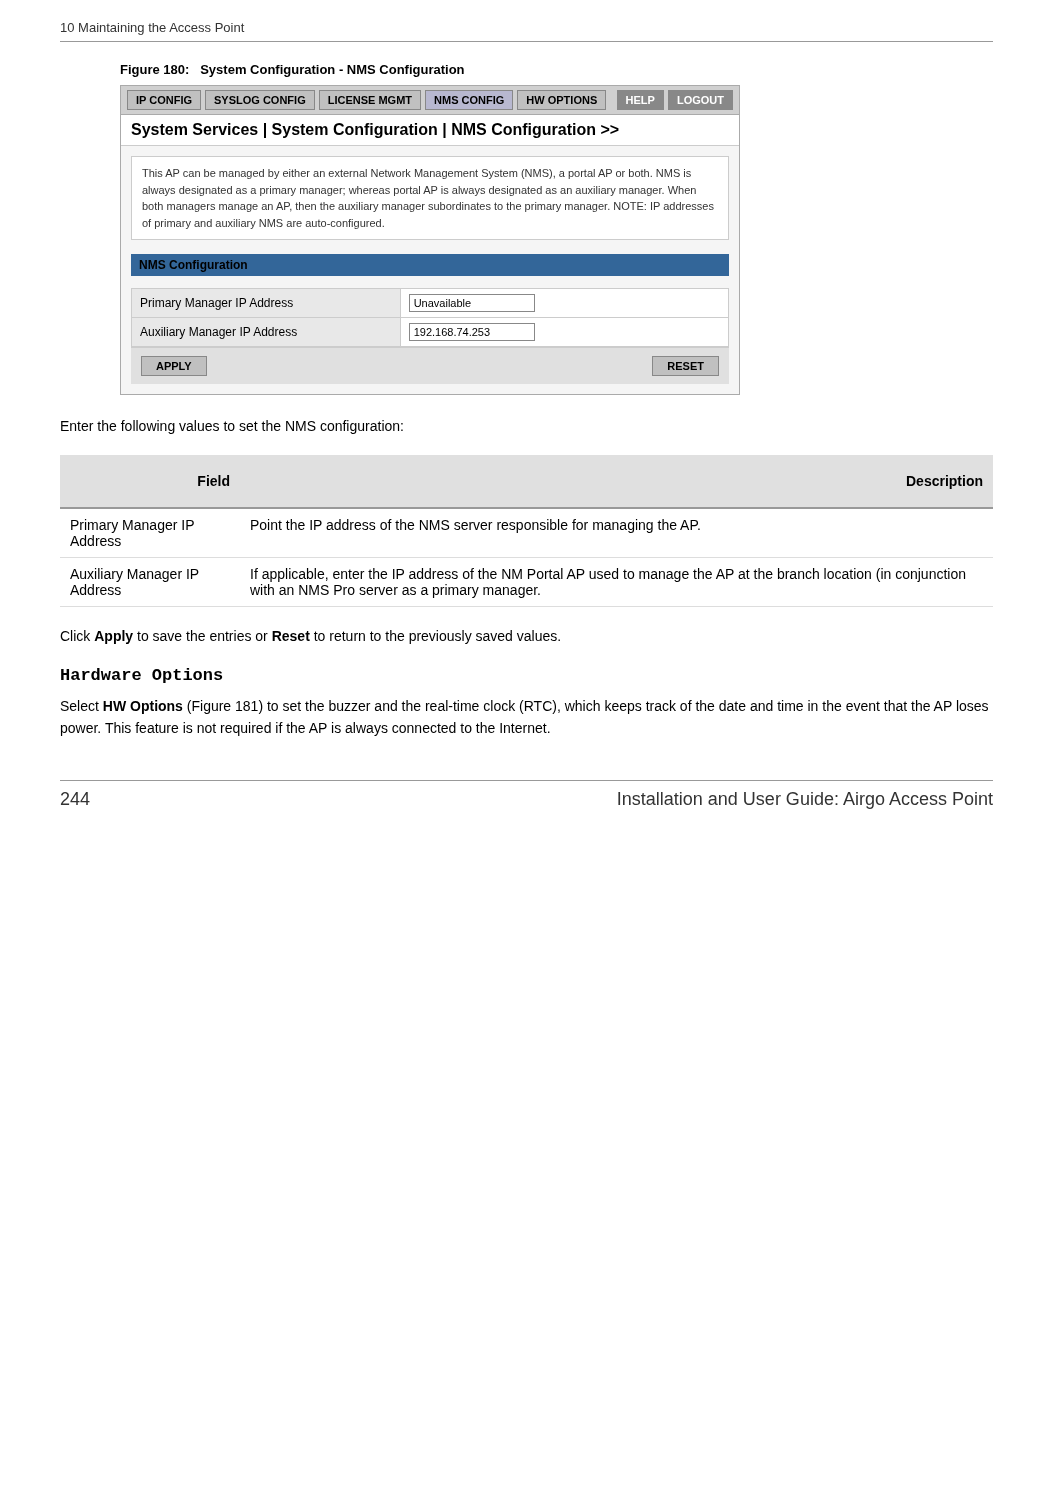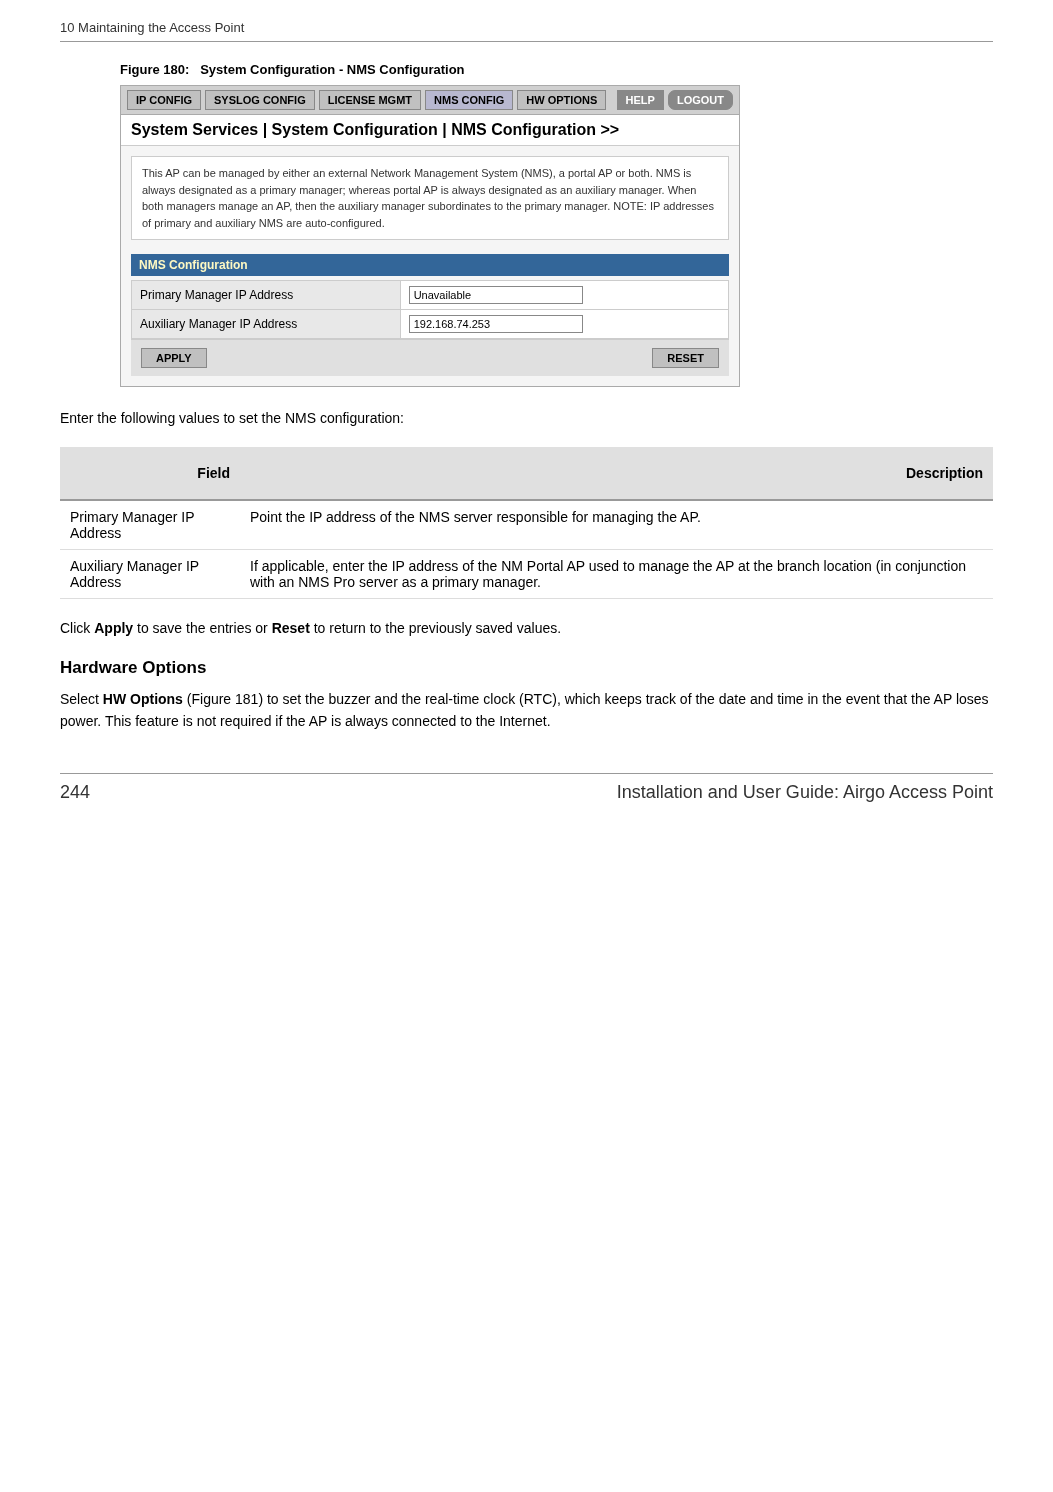--- a/index.html
+++ b/index.html
@@ -70,21 +70,20 @@
 
     .nav-tab.help {
       background: #888;
       color: #fff;
       margin-left: auto;
     }
 
     .nav-tab.logout {
       background: #888;
       color: #fff;
-      border-radius: 7px;
     }
 
     .ui-breadcrumb {
       background: #ffffff;
       padding: 6px 10px;
       font-size: 16px;
       font-weight: bold;
       border-bottom: 1px solid #ccc;
     }
 
@@ -98,25 +97,25 @@
       border: 1px solid #ccc;
       padding: 8px 10px;
       font-size: 11px;
       line-height: 1.5;
       margin-bottom: 14px;
       color: #333;
     }
 
     .section-header {
       background: #336699;
-      color: #fef9c3;
+      color: #000000;
       font-size: 12px;
       font-weight: bold;
       padding: 4px 8px;
-      margin-bottom: 4px;
+      margin-bottom: 12px;
     }
 
     .form-table {
       width: 100%;
       border-collapse: collapse;
       background: #fff;
       font-size: 12px;
     }
 
     .form-table td {
@@ -127,21 +126,21 @@
     .form-table .label-cell {
       background: #e8e8e8;
       width: 45%;
       color: #000;
     }
 
     .form-input {
       border: 1px solid #888;
       padding: 2px 4px;
       font-size: 11px;
-      width: 174px;
+      width: 126px;
       background: #fff;
     }
 
     .button-row {
       display: flex;
       justify-content: space-between;
       padding: 8px 10px;
       background: #e0e0e0;
       border-top: 1px solid #ccc;
     }
@@ -191,20 +190,21 @@
 
     .field-table td:first-child {
       width: 180px;
     }
 
     .section-title {
       font-size: 17px;
       font-weight: bold;
       margin-bottom: 10px;
       margin-top: 10px;
+      font-family: Liberation Mono, monospace;
     }
 
     
     .page-footer {
       position: relative;
       border-top: 1px solid #999;
       margin-top: 40px;
       padding-top: 8px;
       display: flex;
       justify-content: space-between;

